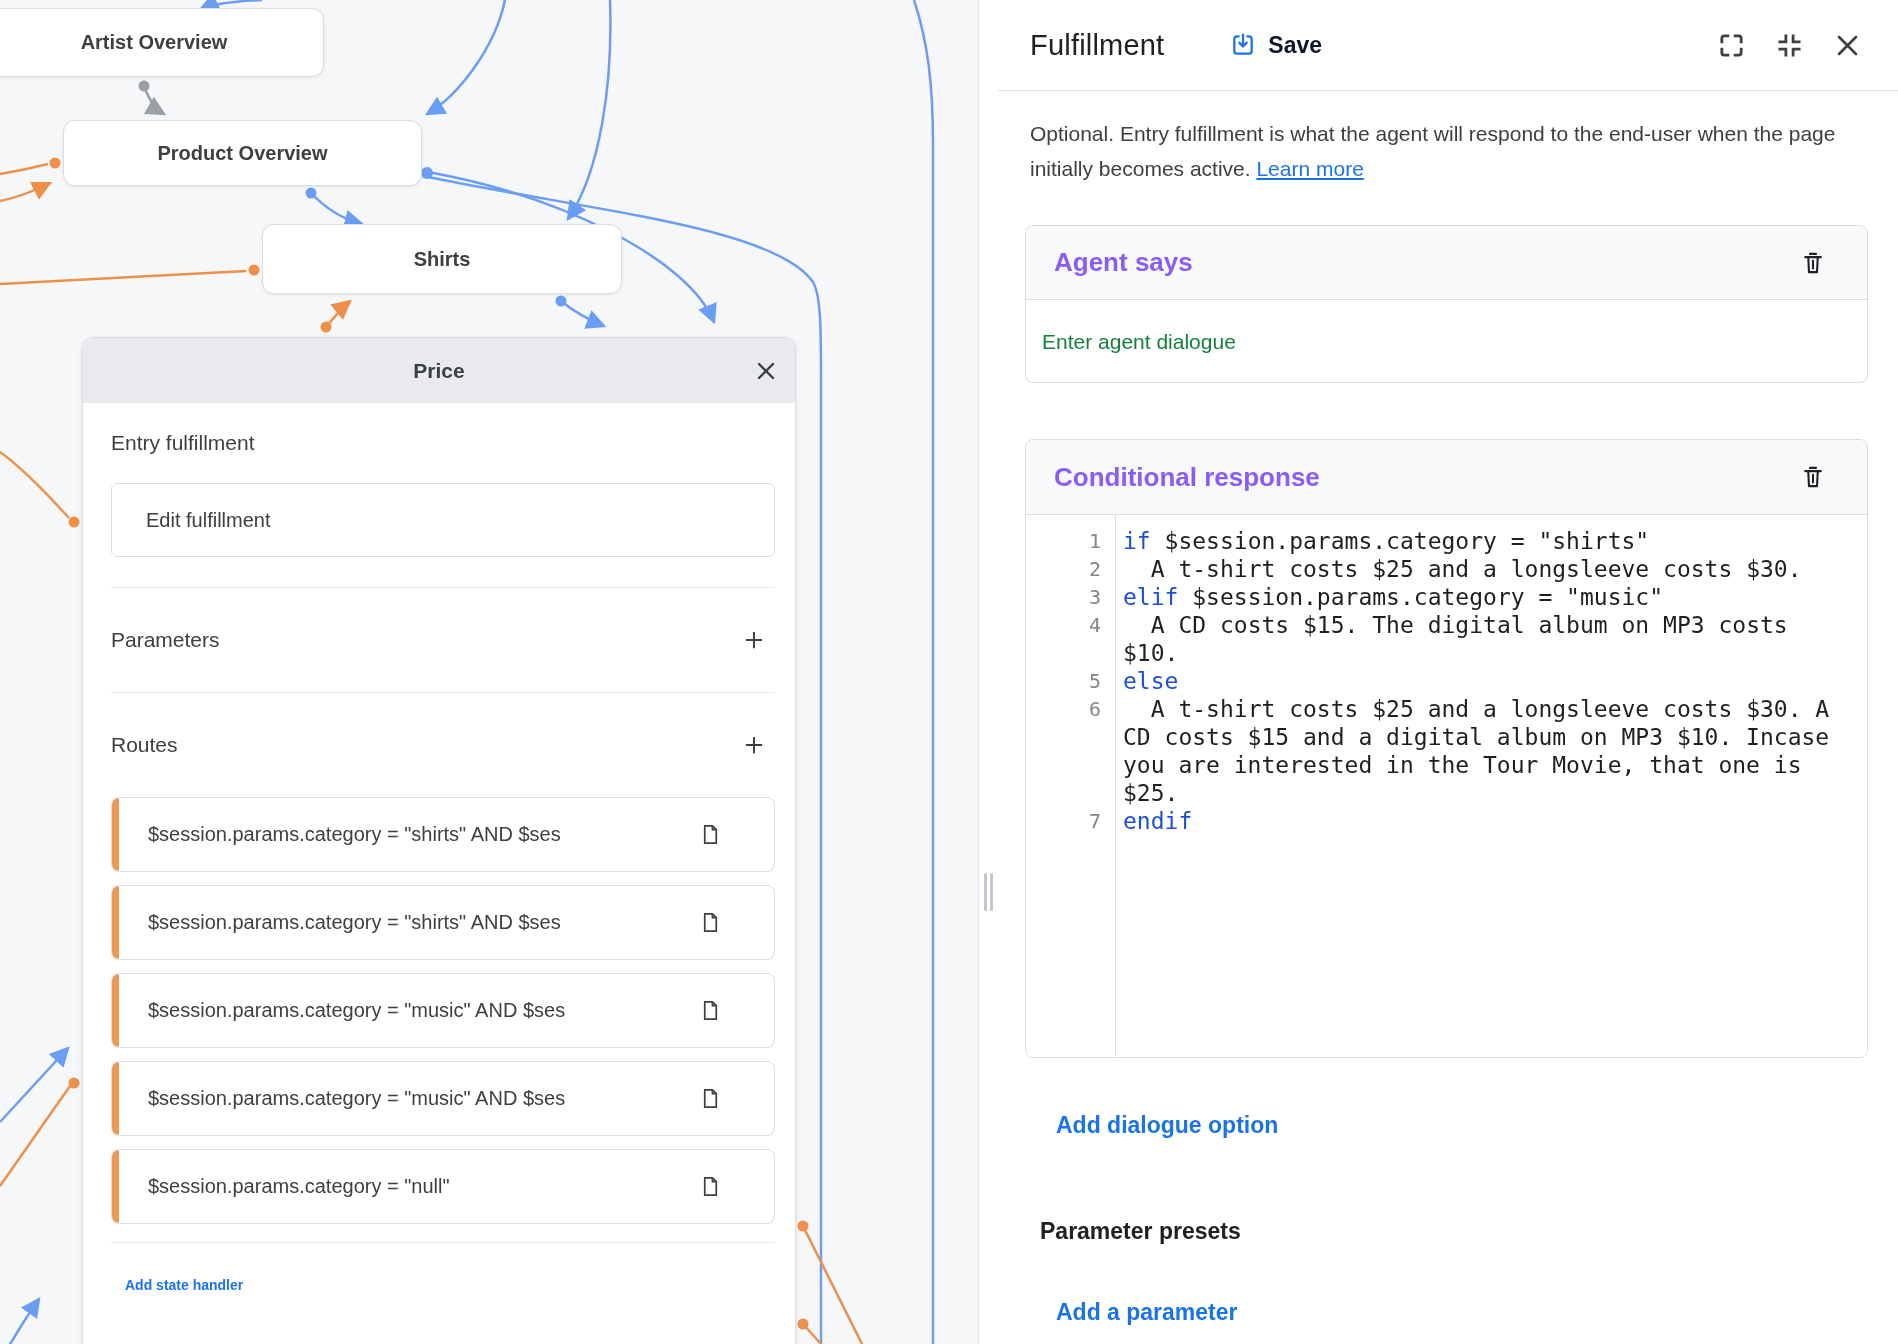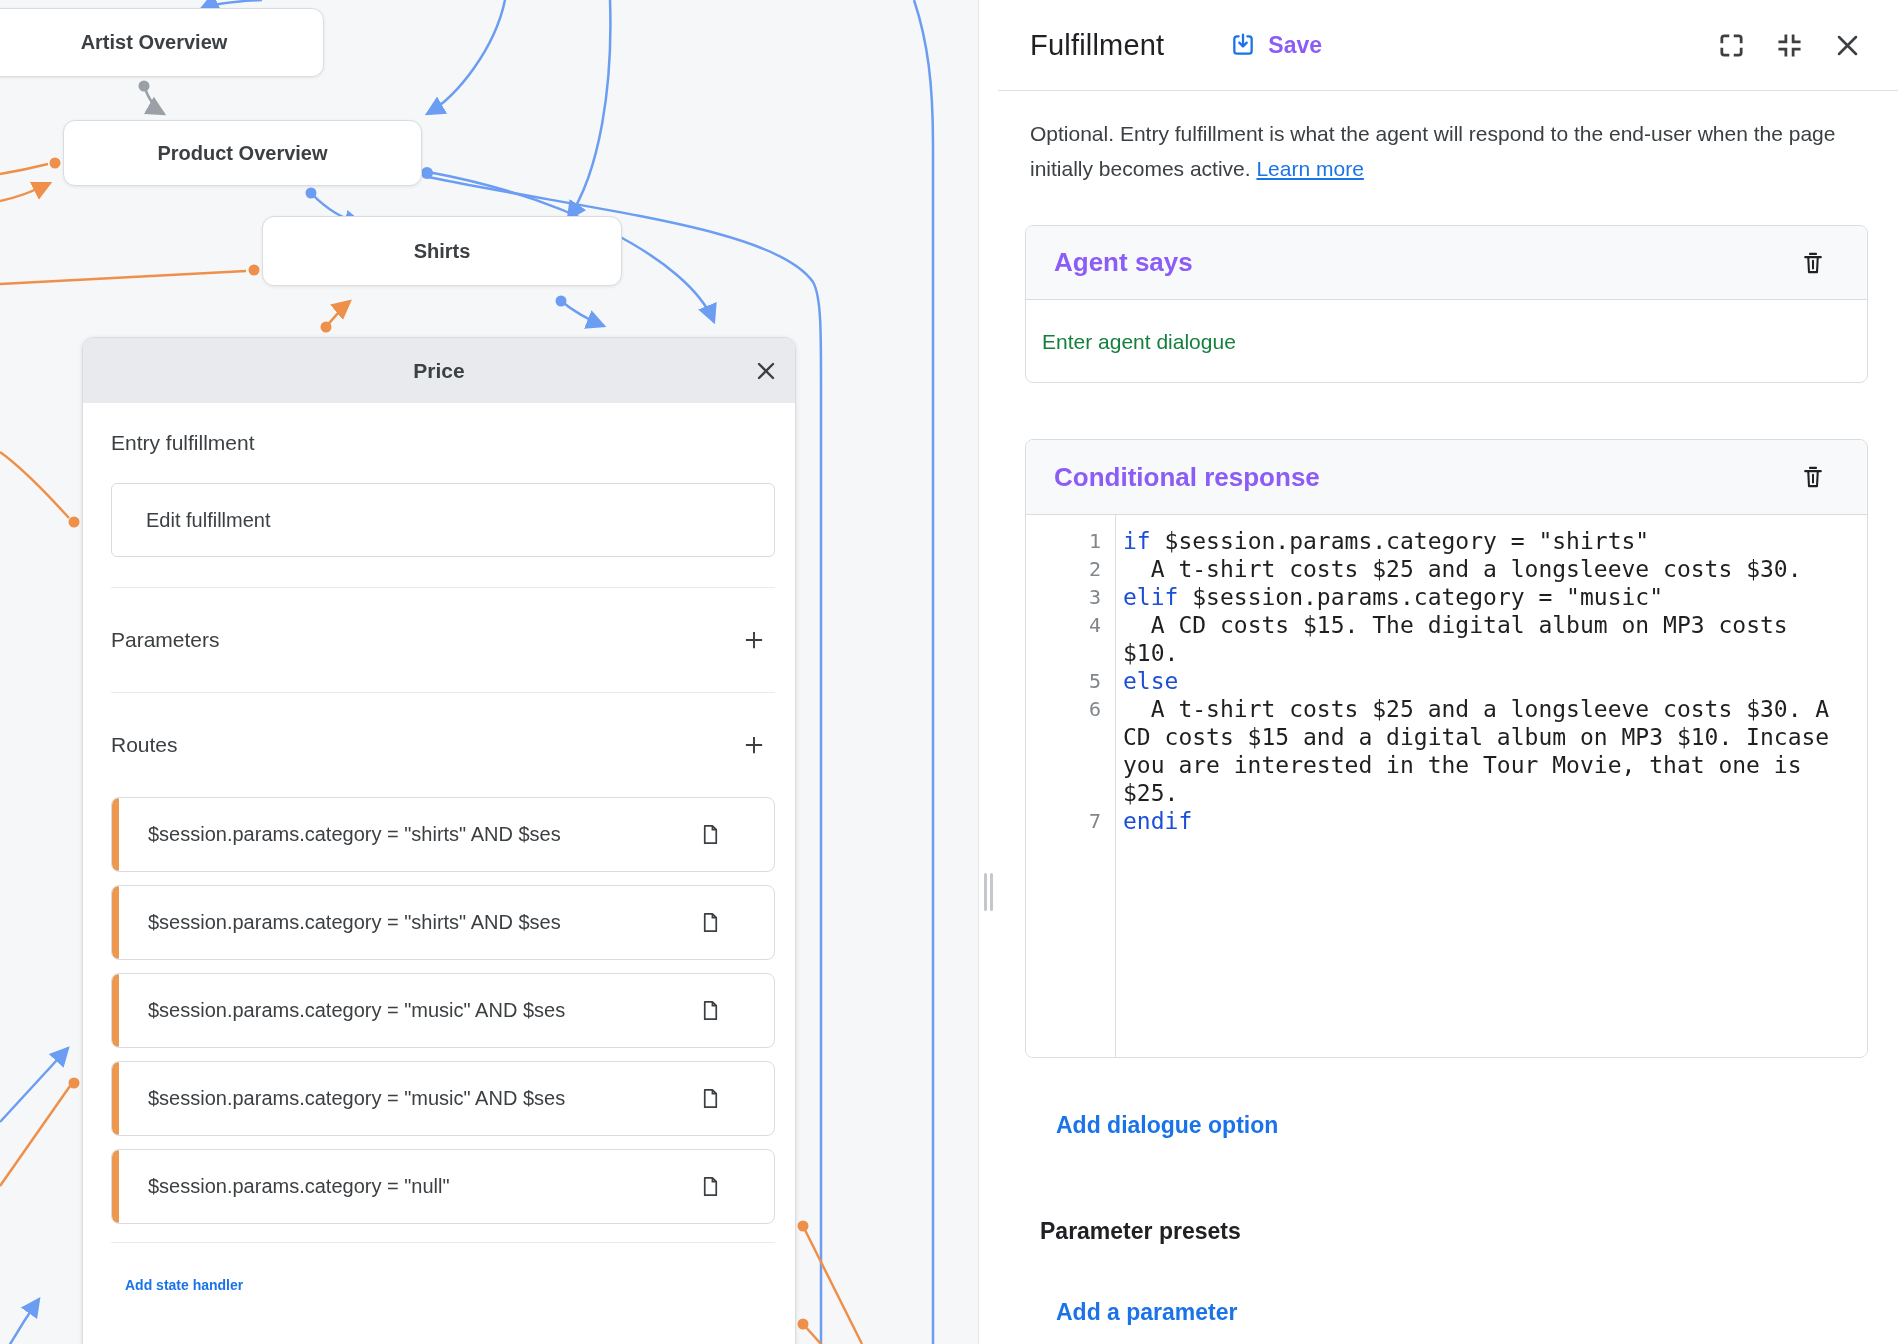--- a/index.html
+++ b/index.html
@@ -14,21 +14,21 @@
   .canvas{position:absolute;left:0;top:0;width:978px;height:1344px;background:#f6f7f9;overflow:hidden;}
   .edges{position:absolute;left:0;top:0;}
   .node{
     position:absolute;background:#fff;border:1px solid #dadce0;border-radius:12px;
     box-shadow:0 1px 3px rgba(60,64,67,.10);
     display:flex;align-items:center;justify-content:center;
     font-size:20px;font-weight:bold;color:#3c4043;cursor:pointer;
   }
   .node-artist{left:-16px;top:8px;width:338px;height:67px;}
   .node-product{left:63px;top:120px;width:357px;height:64px;}
-  .node-shirts{left:262px;top:216px;width:358px;height:68px;}
+  .node-shirts{left:262px;top:224px;width:358px;height:68px;}
 
   
   .price-card{
     position:absolute;left:82px;top:337px;width:712px;height:1020px;
     background:#fff;border:1px solid #dadce0;border-radius:12px 12px 0 0;
     box-shadow:0 1px 4px rgba(60,64,67,.15);
   }
   .price-header{
     height:65px;background:#e8eaed;border-radius:11px 11px 0 0;
     display:flex;align-items:center;position:relative;
@@ -64,21 +64,21 @@
   .gutter-handle{position:absolute;left:5px;top:873px;width:9px;height:38px;cursor:col-resize;display:flex;justify-content:space-between;}
   .gutter-handle span{display:block;width:3px;height:100%;background:#c4c7cc;border-radius:2px;}
 
   
   .panel{position:absolute;left:998px;top:0;width:900px;height:1344px;background:#fff;}
   .panel-header{
     height:90px;border-bottom:1px solid #e0e0e0;display:flex;align-items:center;padding:0 36px 0 32px;justify-content:center;
   }
   .panel-title{font-size:29px;color:#202124;letter-spacing:.2px;}
   .save-group{display:flex;align-items:center;margin-left:66px;cursor:pointer;}
-  .save-label{margin-left:12px;font-size:23px;font-weight:bold;color:#8b5cf6;}
+  .save-label{margin-left:12px;font-size:23px;font-weight:bold;color:#0f172a;}
   .header-spacer{flex:1;}
   .win-icons{display:flex;align-items:center;gap:28px;}
   .win-icon{width:30px;height:30px;display:flex;align-items:center;justify-content:center;cursor:pointer;color:#3c4043;}
 
   .panel-desc{position:absolute;left:32px;top:116px;width:840px;font-size:21px;line-height:35px;color:#3c4043;}
   .learn-more{color:#1a73e8;text-decoration:underline;cursor:pointer;}
 
   .fcard{
     position:absolute;left:27px;width:841px;background:#fff;
     border:1px solid #dadce0;border-radius:8px;overflow:hidden;

